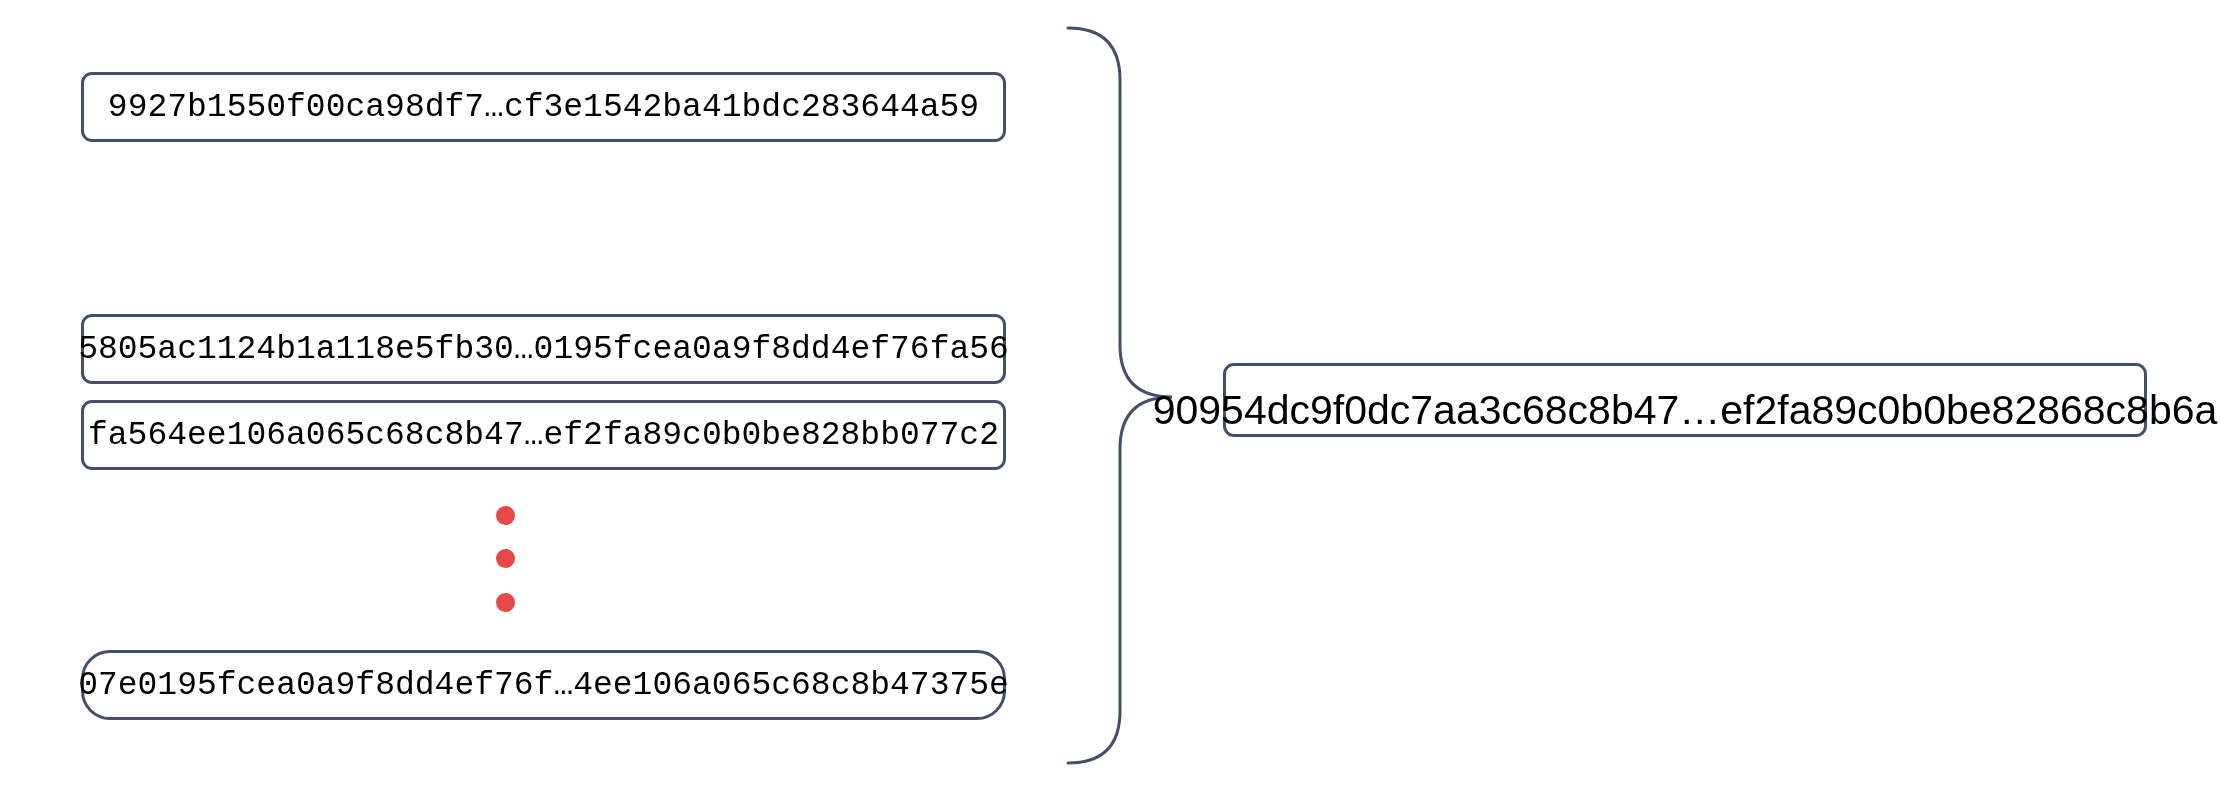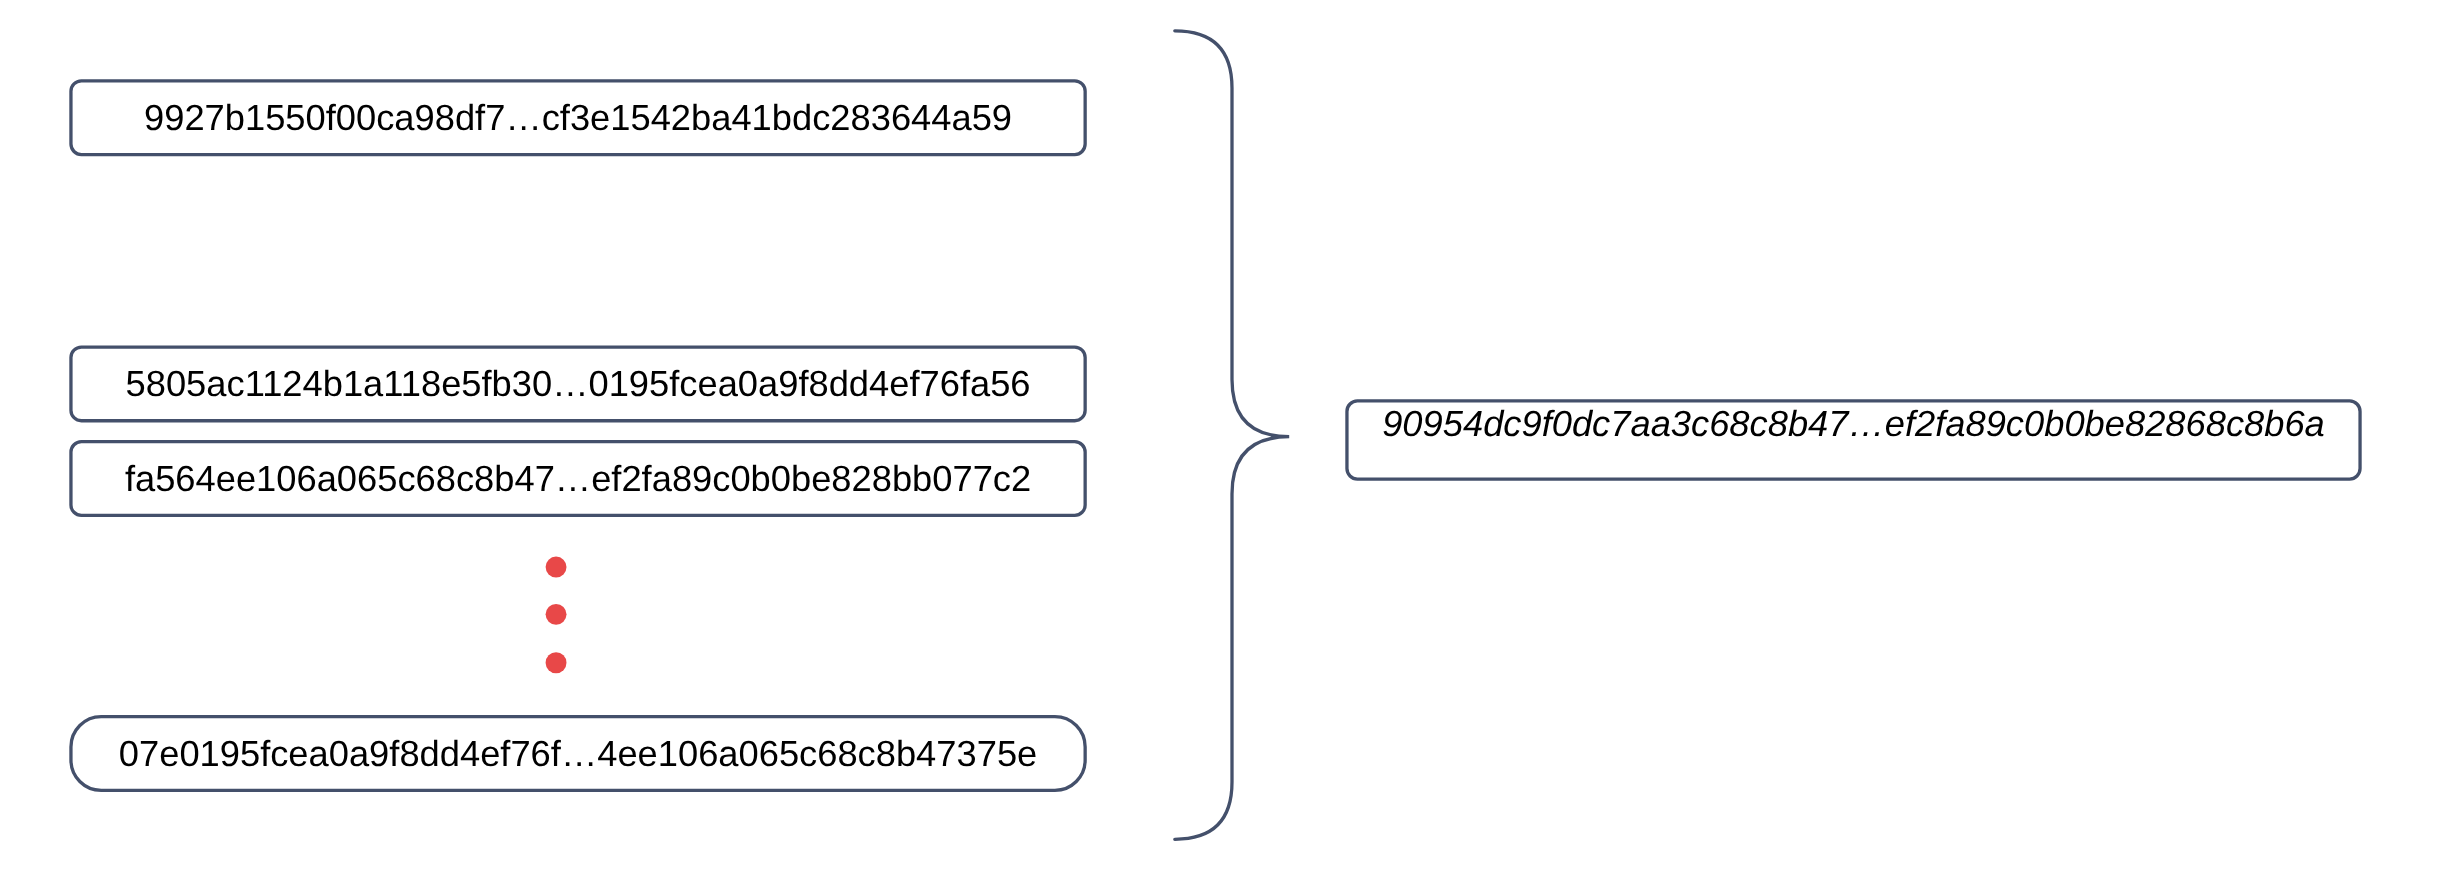--- a/index.html
+++ b/index.html
@@ -15,54 +15,54 @@
   .canvas {
     position: relative;
     width: 2220px;
     height: 792px;
     background: var(--background);
     font-family: "Liberation Sans", sans-serif;
     overflow: hidden;
   }
   .hash-box {
     position: absolute;
-    left: 63px;
+    left: 81px;
     width: 925px;
     height: 70px;
     border: 3px solid var(--stroke);
     border-radius: 11px;
     background: var(--background);
     display: flex;
     align-items: center;
     justify-content: center;
     font-size: 33px;
     color: var(--text);
     white-space: nowrap;
+    font-family: Liberation Mono, monospace;
   }
   .hash-box.b1 { top: 72px; }
   .hash-box.b2 { top: 182px; }
   .hash-box.b3 { top: 291px; margin-top: 23px; }
   .hash-box.b4 { top: 400px; }
   .hash-box.b5 { top: 650px; border-radius: 29px; }
   .result-box {
     position: absolute;
     left: 1223px;
     top: 363px;
     width: 924px;
     height: 74px;
     border: 3px solid var(--stroke);
     border-radius: 11px;
     background: var(--background);
     display: flex;
-    align-items: flex-start;
+    align-items: flex-end;
     justify-content: center;
-    font-size: 33px;
+    font-size: 41px;
     color: var(--text);
     white-space: nowrap;
-    font-style: italic;
   }
   .dot {
     position: absolute;
     width: 19px;
     height: 19px;
     border-radius: 50%;
     background: var(--dot);
     left: 496px;
   }
   .dot.d1 { top: 506px; }

